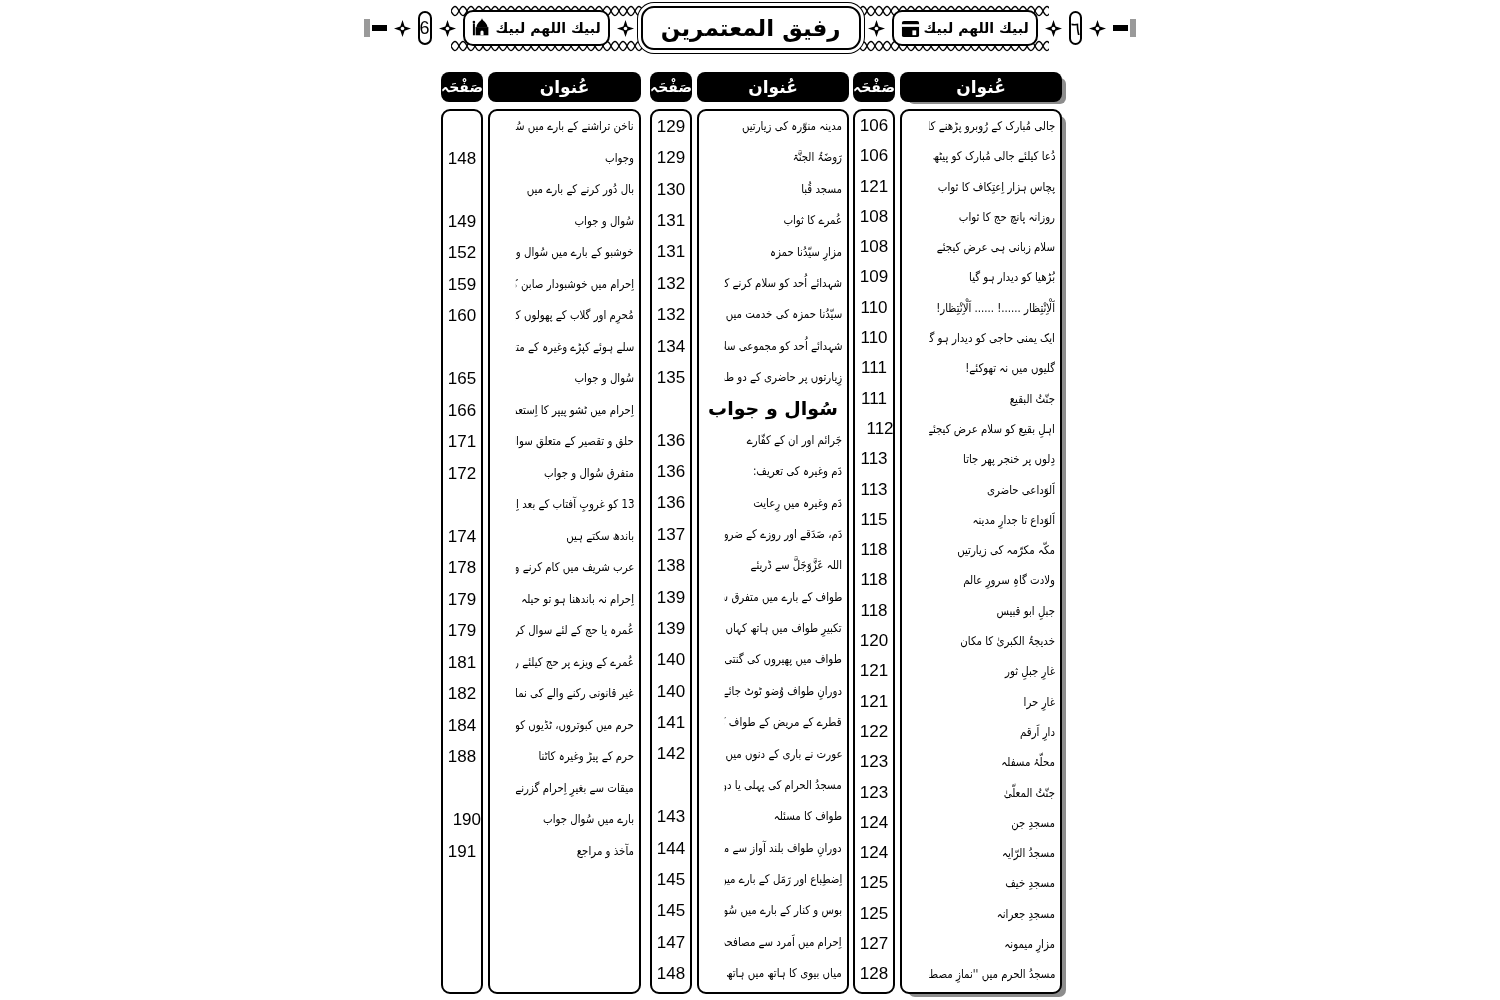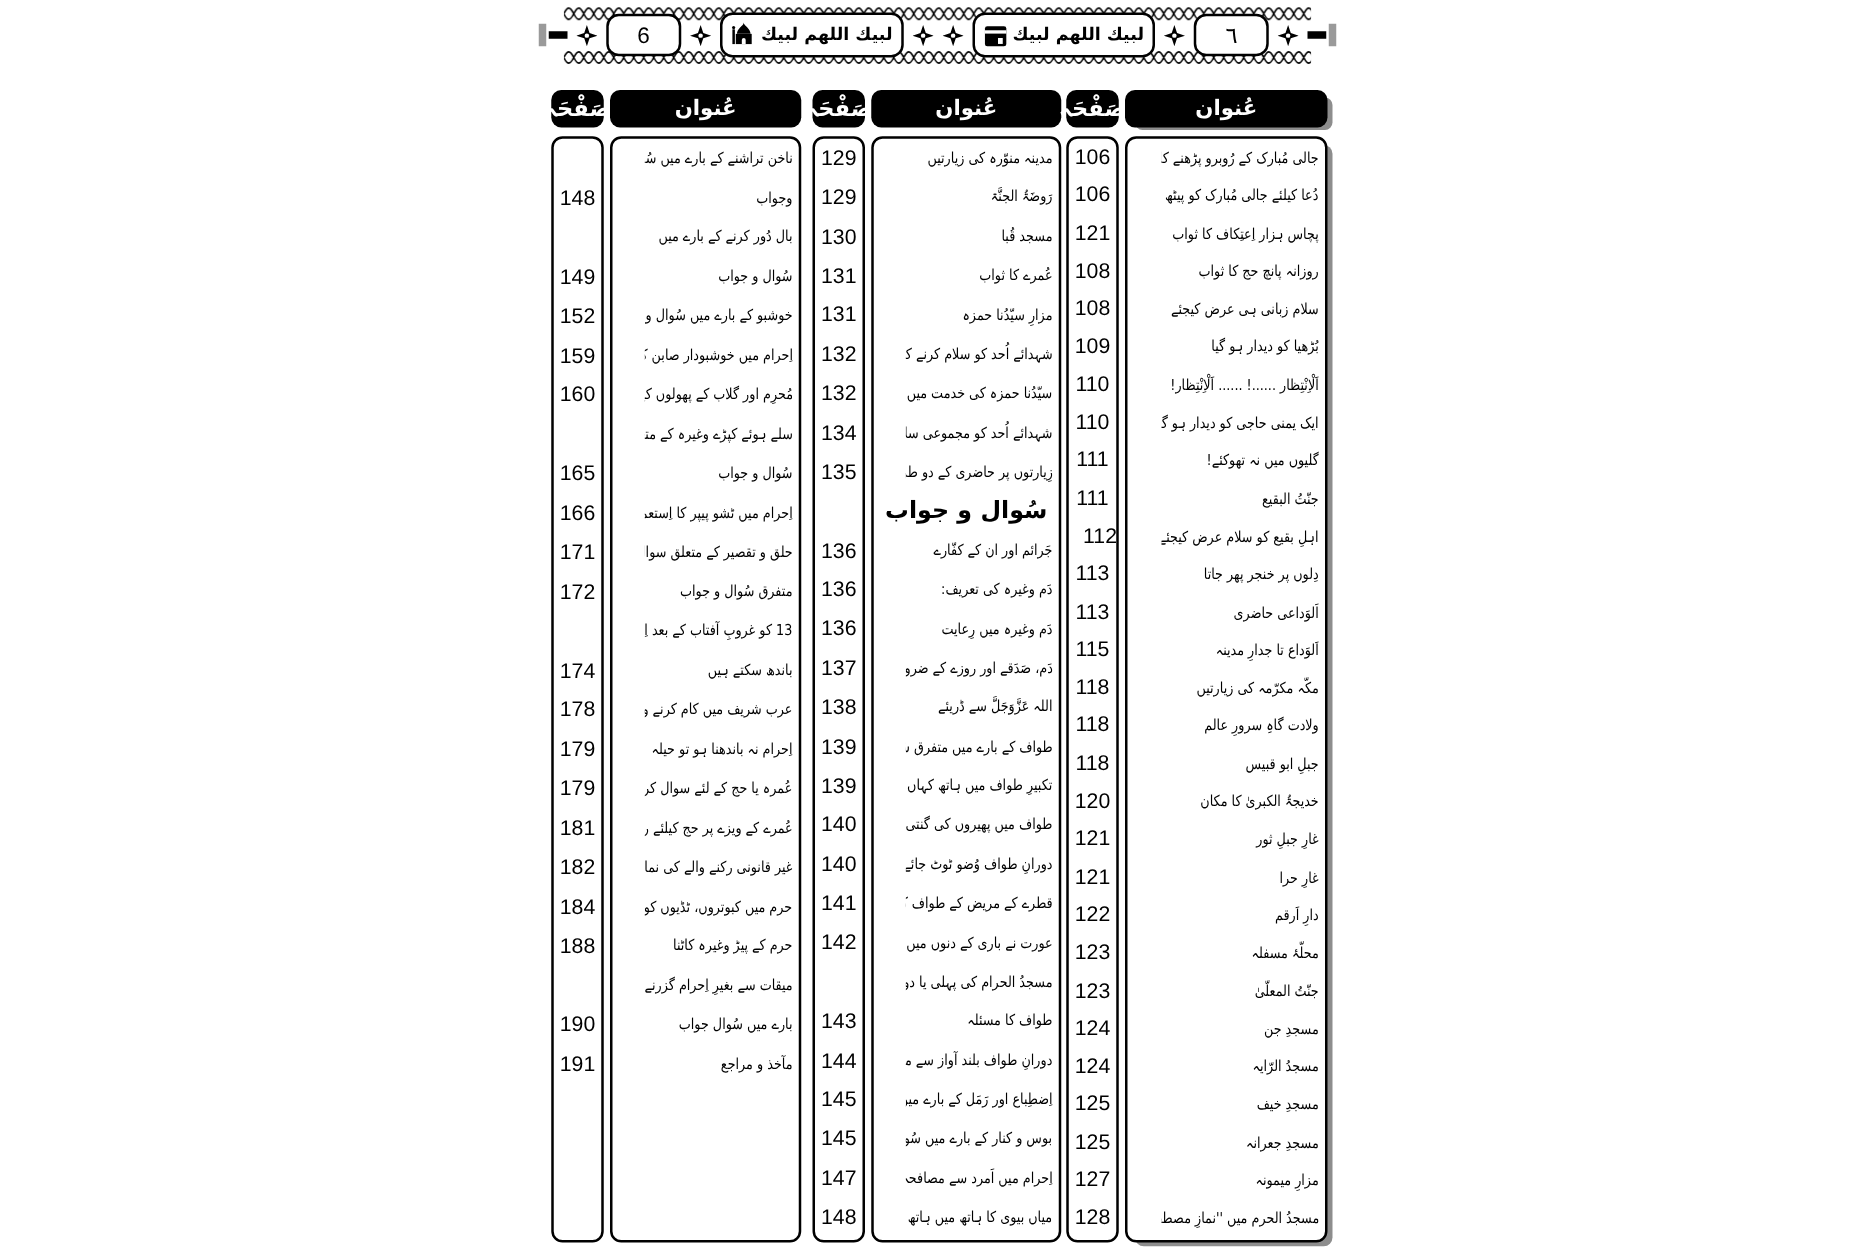--- a/index.html
+++ b/index.html
@@ -25,21 +25,21 @@
   .endcap.left::after{left:-8px;}
   .endcap.right::after{right:-8px;}
   
   .colgroup{position:absolute;top:72px;}
   .col-a{left:441px;width:200px;}
   .col-b{left:650px;width:199px;}
   .col-c{left:853px;width:209px;}
   .heads{display:flex;gap:5px;height:30px;margin-bottom:7px;}
   .head{background:#000;color:#fff;border-radius:8px;display:flex;align-items:center;justify-content:center;
         font-weight:bold;white-space:nowrap;}
-  .head.page{width:42px;flex:none;font-size:18px;}
+  .head.page{width:42px;flex:none;font-size:14px;}
   .head.title{flex:1;font-size:17px;}
   .cbody{display:flex;gap:5px;}
   .box{border:2px solid #000;border-radius:9px;background:#fff;height:881px;overflow:hidden;}
   .box.pages{width:38px;flex:none;}
   .box.titles{flex:1;}
   
   .col-c .head.title{box-shadow:6px 4px 0 -2px #8d8d8d;}
   .col-c .box.titles{box-shadow:6px 5px 0 -2px #8d8d8d;}
   
   .p-cell{display:flex;align-items:flex-end;justify-content:center;
@@ -90,20 +90,23 @@
         <path d="M11 1 C11 4 5 6 5 11 L17 11 C17 6 11 4 11 1 Z" fill="#000"></path>
         <rect x="4" y="11" width="14" height="9" fill="#000"></rect>
         <rect x="1" y="7" width="2.2" height="13" fill="#000"></rect>
         <circle cx="2.1" cy="5.5" r="1.4" fill="#000"></circle>
         <path d="M9.3 20 v-3.6 a1.7 1.7 0 0 1 3.4 0 V20 Z" fill="#fff"></path>
       </svg>
     </div>
     <svg class="orn">
         <use href="#orn"></use>
       </svg>
+    <div class="hbox book">
+      <span>رفيق المعتمرين</span>
+    </div>
     <svg class="orn">
         <use href="#orn"></use>
       </svg>
     <div class="hbox labbaik">
       <span>لبيك اللهم لبيك</span>
       <svg width="19" height="19" viewBox="0 0 20 20">
         <rect x="1" y="2" width="18" height="17" rx="2" fill="#000"></rect>
         <rect x="1" y="5.5" width="18" height="2.8" fill="#fff"></rect>
         <rect x="12" y="12" width="4" height="5" fill="#fff"></rect>
       </svg>
@@ -172,21 +175,21 @@
         </div>
         <div class="p-cell" style="height: 31.5px;">
           <span style="line-height: 31.5px;">182</span>
         </div>
         <div class="p-cell" style="height: 31.5px;">
           <span style="line-height: 31.5px;">184</span>
         </div>
         <div class="p-cell" style="height: 31.5px;">
           <span style="line-height: 31.5px;">188</span>
         </div>
-        <div class="p-cell" style="height: 63px;">
+        <div class="p-cell" style="height: 63px; justify-content: flex-end;">
           <span style="line-height: 31.5px;">190</span>
         </div>
         <div class="p-cell" style="height: 31.5px;">
           <span style="line-height: 31.5px;">191</span>
         </div>
       </div>
     <div class="box titles">
         <div class="t-cell" style="height: 63px;">
           <div class="t-line" style="line-height: 31.5px;">ناخن تراشنے کے بارے میں سُوال</div>
           <div class="t-line" style="line-height: 31.5px;">وجواب</div>

